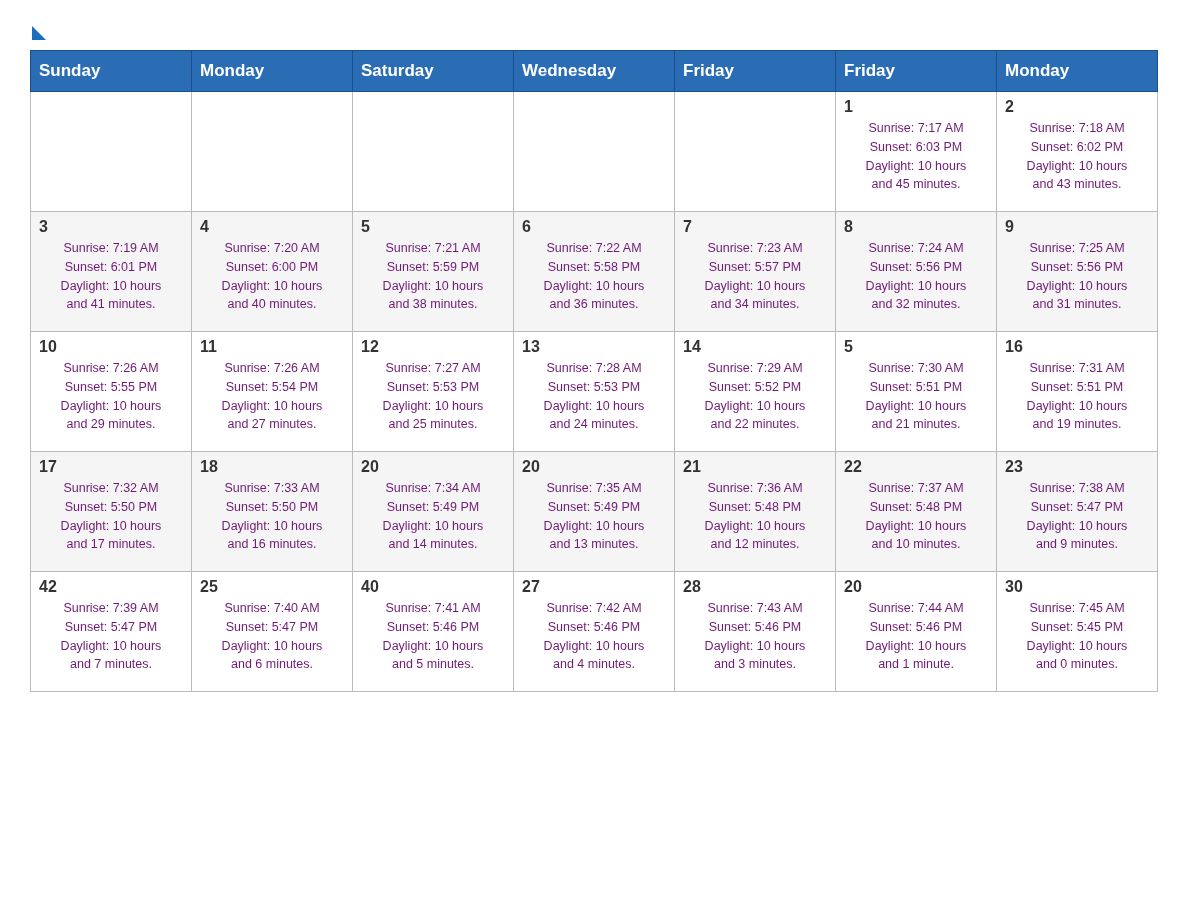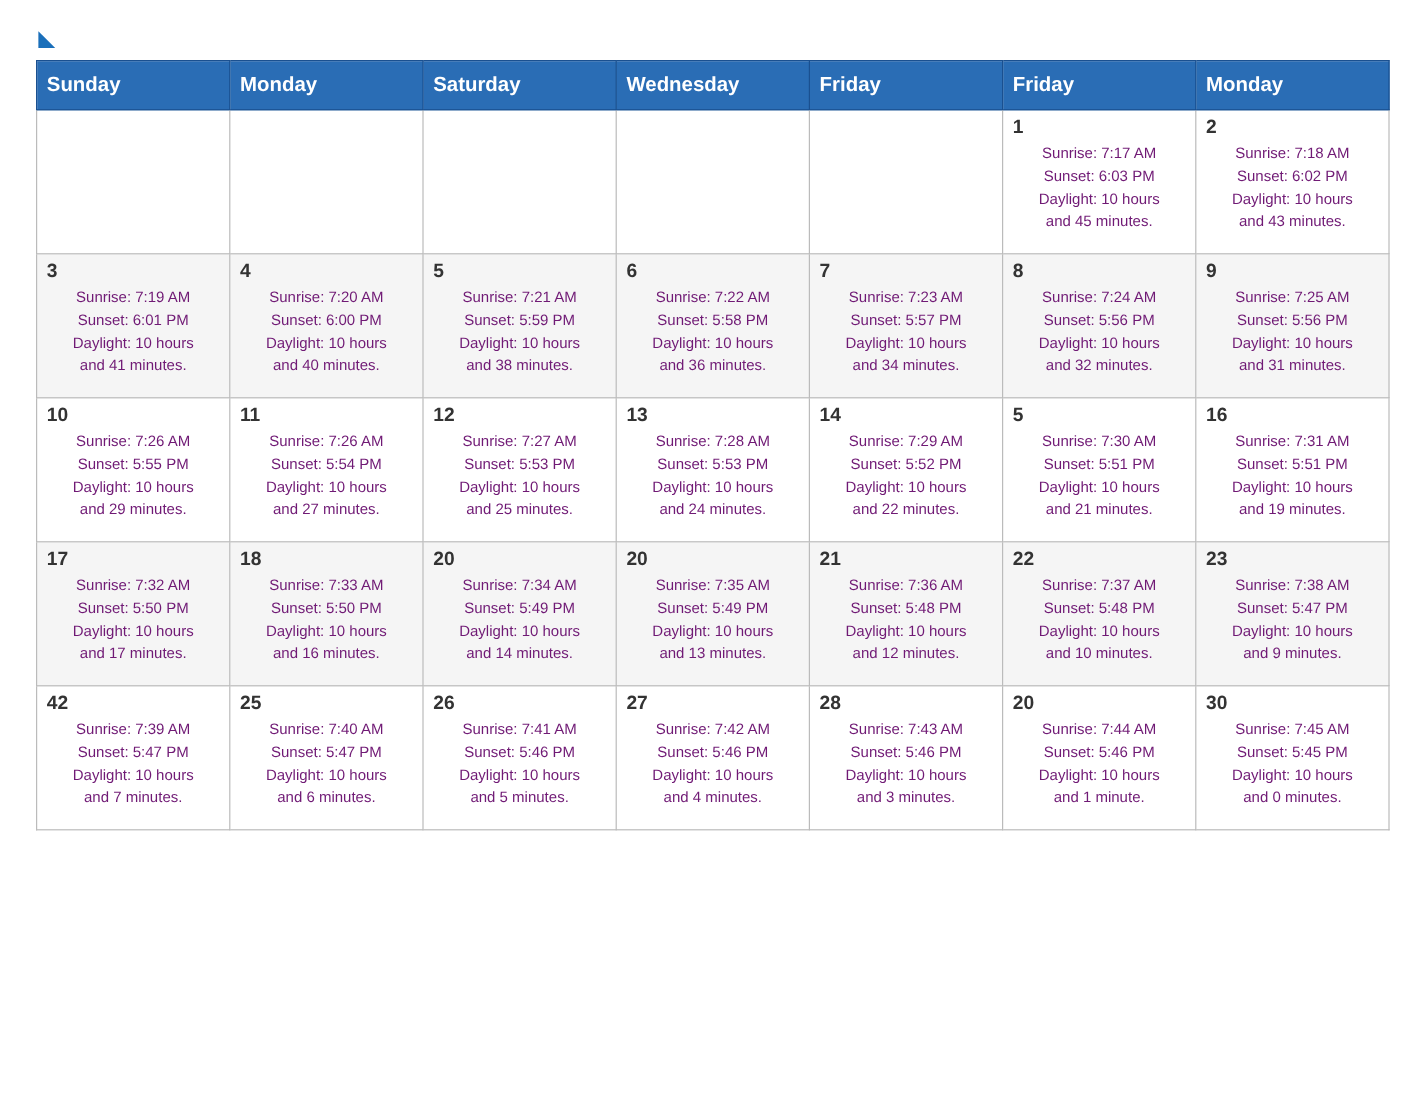--- a/index.html
+++ b/index.html
@@ -245,21 +245,21 @@
       <tr>
         <td>
           <span class="day-number">42</span>
           <div class="day-info">Sunrise: 7:39 AM<br>Sunset: 5:47 PM<br>Daylight: 10 hours<br>and 7 minutes.</div>
         </td>
         <td>
           <span class="day-number">25</span>
           <div class="day-info">Sunrise: 7:40 AM<br>Sunset: 5:47 PM<br>Daylight: 10 hours<br>and 6 minutes.</div>
         </td>
         <td>
-          <span class="day-number">26</span>
+          <span class="day-number">40</span>
           <div class="day-info">Sunrise: 7:41 AM<br>Sunset: 5:46 PM<br>Daylight: 10 hours<br>and 5 minutes.</div>
         </td>
         <td>
           <span class="day-number">27</span>
           <div class="day-info">Sunrise: 7:42 AM<br>Sunset: 5:46 PM<br>Daylight: 10 hours<br>and 4 minutes.</div>
         </td>
         <td>
           <span class="day-number">28</span>
           <div class="day-info">Sunrise: 7:43 AM<br>Sunset: 5:46 PM<br>Daylight: 10 hours<br>and 3 minutes.</div>
         </td>

